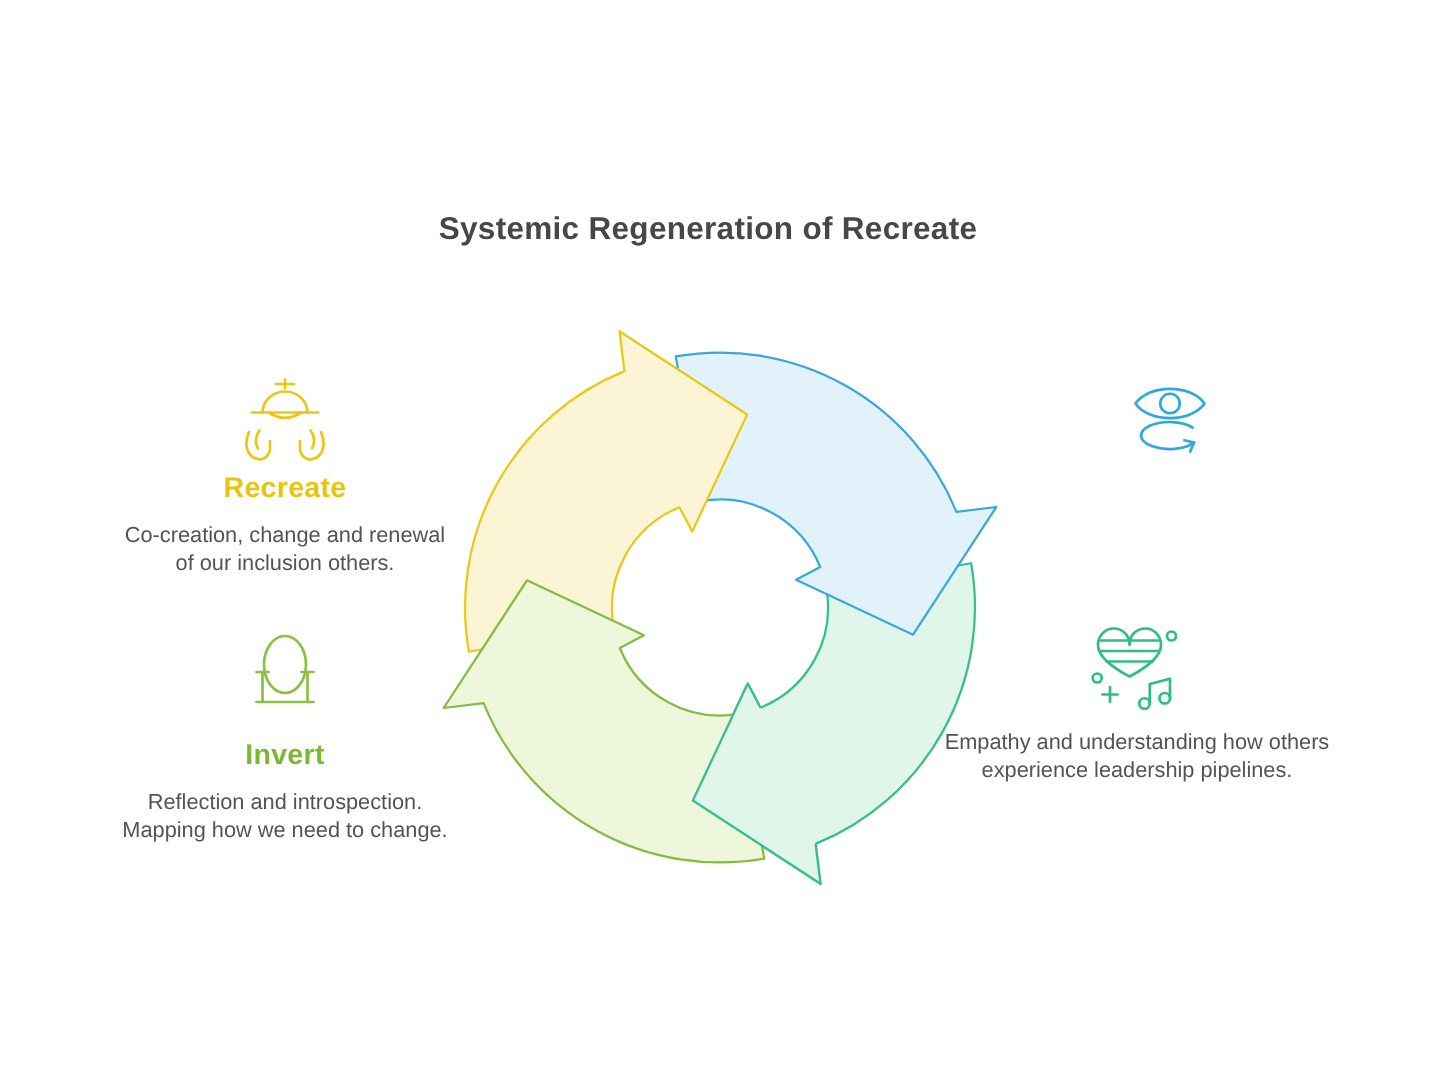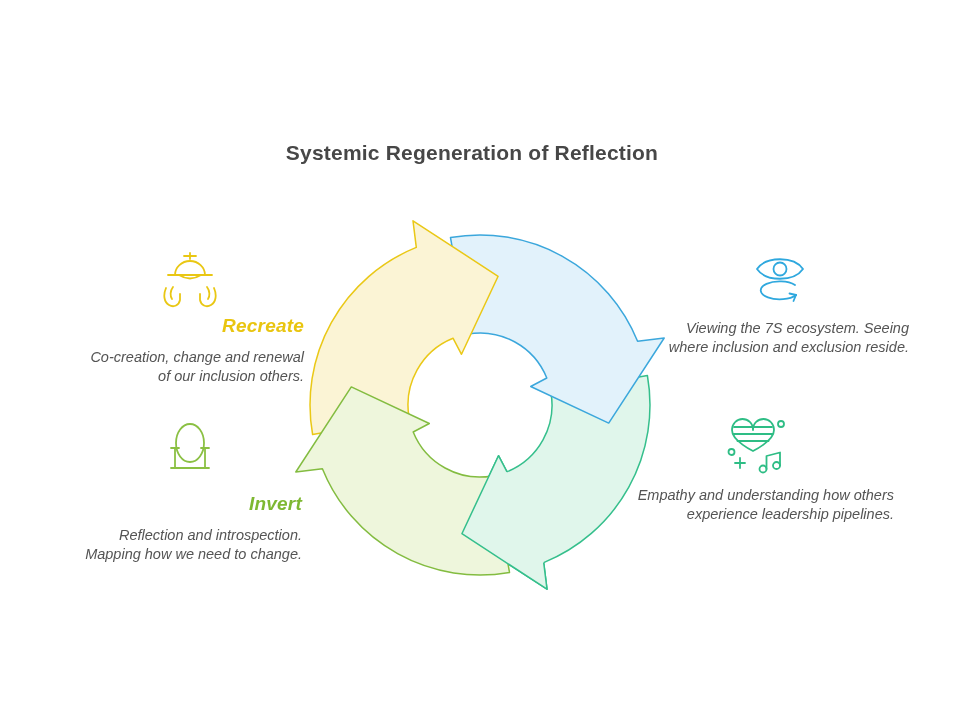--- a/index.html
+++ b/index.html
@@ -5,36 +5,36 @@
   html,body{margin:0;padding:0;background:#fff;}
   .stage{
     position:relative;width:960px;height:720px;background:#ffffff;overflow:hidden;
     font-family:"Liberation Sans","DejaVu Sans",sans-serif;
   }
   .page-title{
     position:absolute;left:472px;top:141px;transform:translateX(-50%);
     font-size:21px;font-weight:700;color:#474747;letter-spacing:.2px;white-space:nowrap;
   }
   .cycle-svg{position:absolute;left:270px;top:195px;width:420px;height:420px;}
-  .section{position:absolute;transform:translateX(-50%);text-align:right;font-style:italic;}
+  .section{position:absolute;transform:translateX(-50%);text-align:center;}
   .section .icon-box{height:58px;display:flex;align-items:center;justify-content:center;}
   .section .sec-label{font-size:19px;font-weight:600;margin-top:7px;letter-spacing:.2px;}
   .section .sec-desc{font-size:14.5px;color:#545454;line-height:1.32;margin-top:11px;}
   .sec-recreate{left:190px;top:250px;width:228px;}
   .sec-see{left:780px;top:250px;width:258px;}
   .sec-invert{left:190px;top:419px;width:224px;}
   .sec-sense{left:758px;top:417px;width:272px;}
   .icon-box svg{display:block;}
 </style>
 </head>
 <body>
 
 <div class="stage">
 
-  <div class="page-title">Systemic Regeneration of Reflection</div>
+  <div class="page-title">Systemic Regeneration of Recreate</div>
 
   <svg class="cycle-svg" viewBox="-210 -210 420 420" aria-hidden="true">
     <g stroke-width="1.5" stroke-linejoin="round">
 
       <path transform="rotate(180)" d="M -167.4 29.5 A 170 170 0 0 1 -63.7 -157.6 L -67 -184.2 L 18.1 -128.7 L -18.5 -50.7 L -27 -66.8 A 72 72 0 0 0 -70.9 12.5 Z" fill="#E0F6EB" stroke="#35BF8C"></path>
 
       <path transform="rotate(90)" d="M -167.4 29.5 A 170 170 0 0 1 -63.7 -157.6 L -67 -184.2 L 18.1 -128.7 L -18.5 -50.7 L -27 -66.8 A 72 72 0 0 0 -70.9 12.5 Z" fill="#E2F2FB" stroke="#3BA7DC"></path>
 
       <path d="M -167.4 29.5 A 170 170 0 0 1 -63.7 -157.6 L -67 -184.2 L 18.1 -128.7 L -18.5 -50.7 L -27 -66.8 A 72 72 0 0 0 -70.9 12.5 Z" fill="#FBF4D5" stroke="#EAC816"></path>
 
@@ -66,21 +66,20 @@
   <div class="section sec-see">
     <div class="icon-box">
       <svg width="56" height="54" viewBox="0 0 56 52" fill="none" stroke-width="1.8" stroke-linecap="round" stroke-linejoin="round" stroke="#2FA8DE">
         <path d="M5 16 C14 3 42 3 51 16 C42 29 14 29 5 16 Z"></path>
         <circle cx="28" cy="16" r="6.5"></circle>
         <path d="M43 32 A19 9 0 1 0 44 42"></path>
         <path d="M44 42 L37.5 40.5"></path>
           <path d="M44 42 L41.5 48"></path>
       </svg>
     </div>
-    <div class="sec-desc">Viewing the 7S ecosystem. Seeing where inclusion and exclusion reside.</div>
   </div>
 
   <div class="section sec-invert">
     <div class="icon-box">
       <svg width="64" height="58" viewBox="0 0 64 58" fill="none" stroke-width="1.8" stroke-linecap="round" stroke-linejoin="round" stroke="#8BC043">
         <ellipse cx="32" cy="24" rx="14" ry="19"></ellipse>
         <path d="M13 29 H21"></path>
           <path d="M43 29 H51"></path>
         <path d="M17 29 V49"></path>
           <path d="M47 29 V49"></path>

